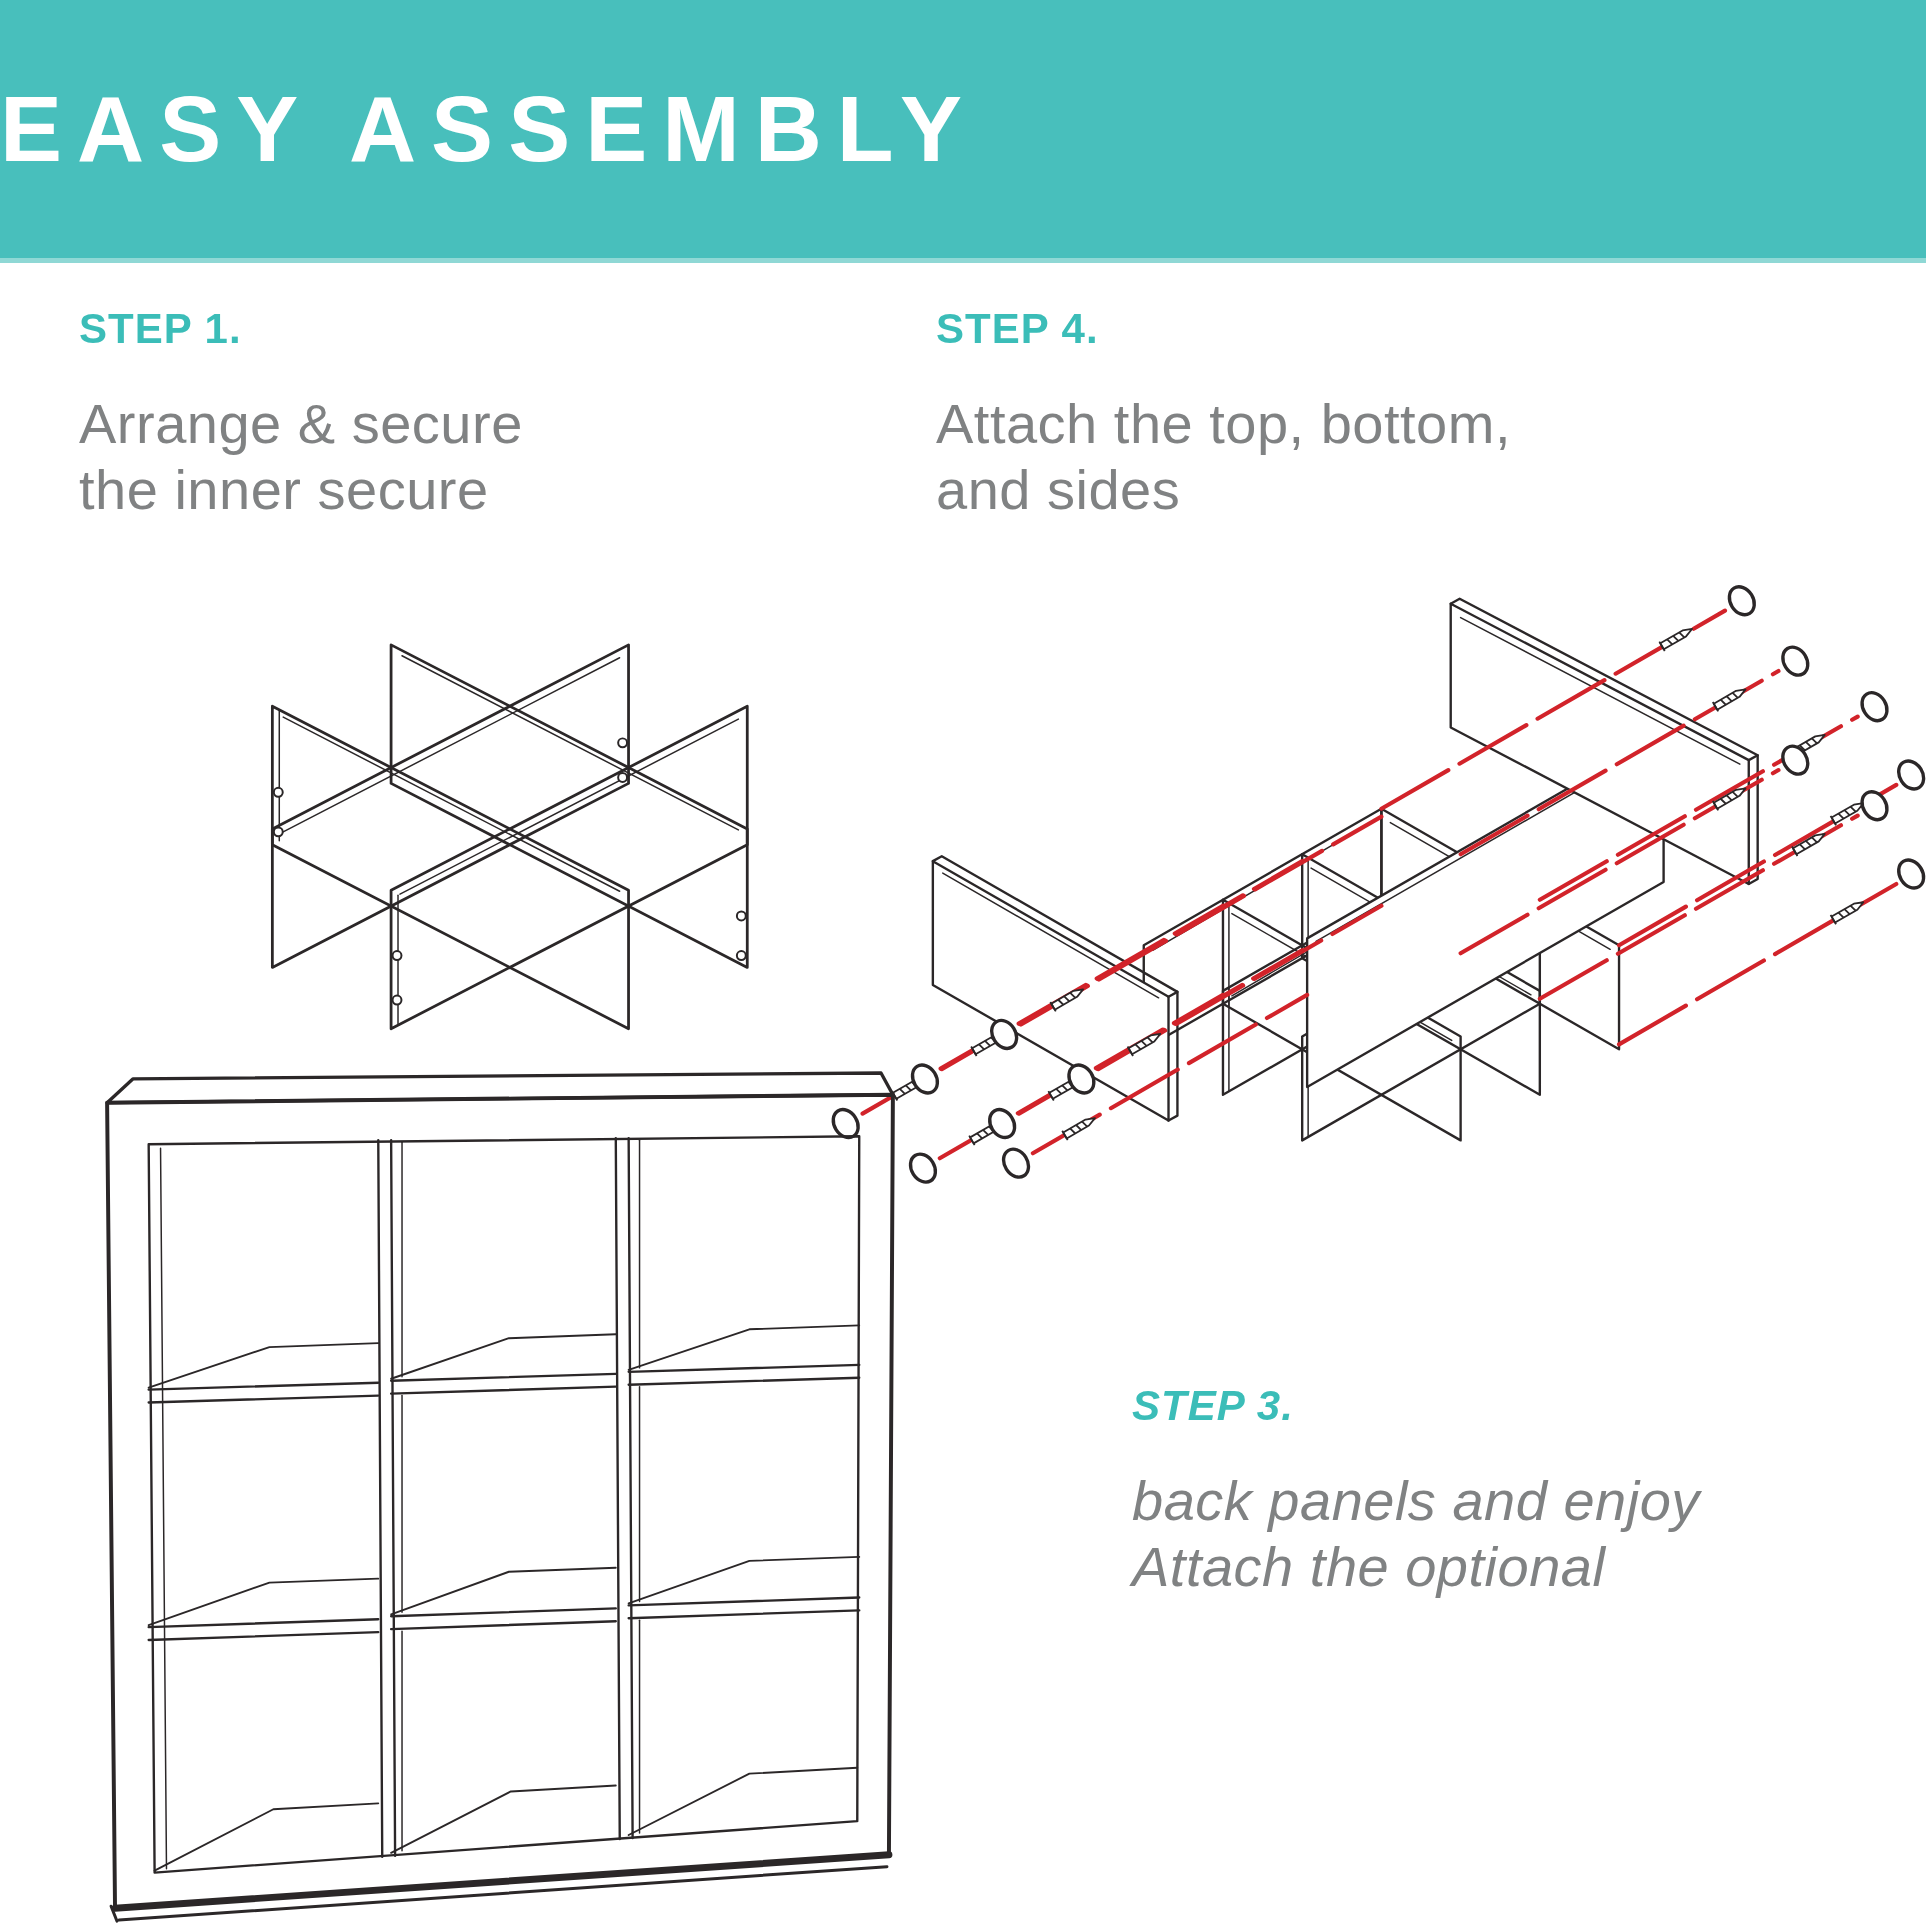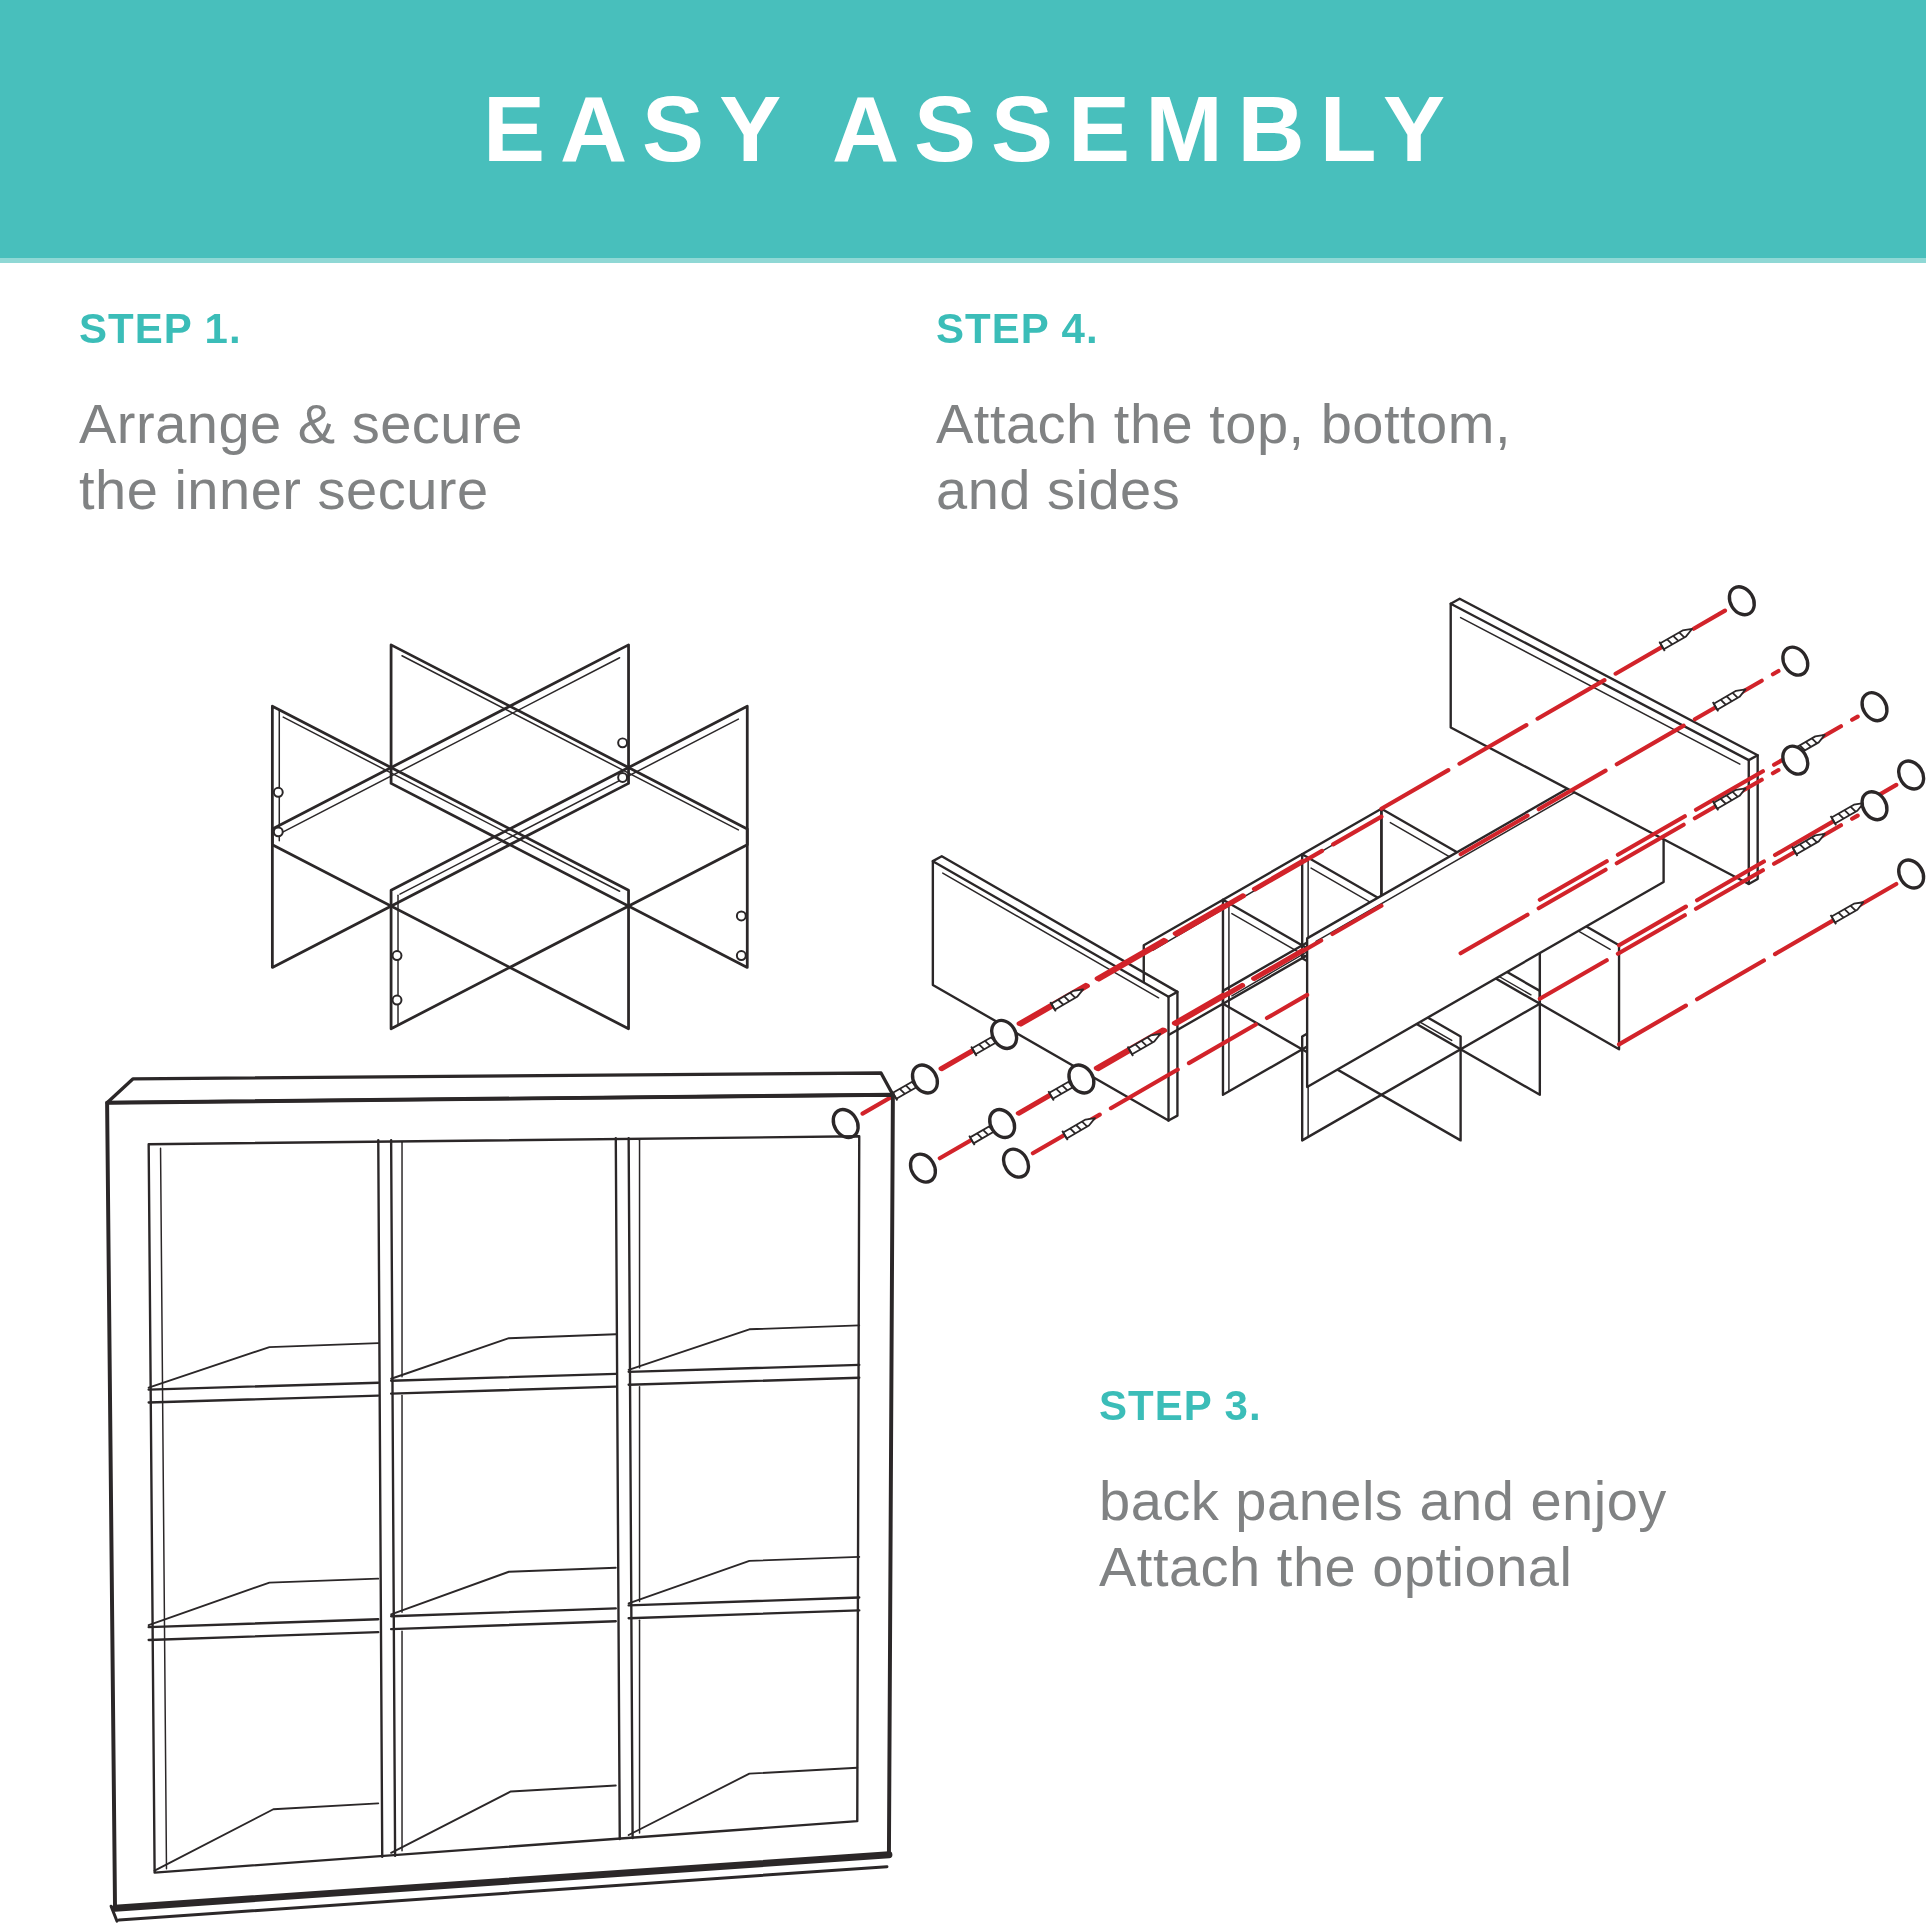--- a/index.html
+++ b/index.html
@@ -4,31 +4,31 @@
 <style>
   :root{
     --banner-teal:#48BFBC; --banner-edge:#8FD8D5; --step-teal:#3BBDB8;
     --body-gray:#808283; --line-black:#2B2728; --screw-red:#D2232A;
   }
   *{margin:0;padding:0;box-sizing:border-box;}
   html,body{width:1927px;height:1927px;overflow:hidden;}
   body{position:relative;background:#fff;font-family:"Liberation Sans",sans-serif;}
 
   .banner{position:absolute;left:0;top:0;width:1927px;height:263px;
-          background:var(--banner-teal);display:flex;align-items:center;justify-content:center;
-          border-bottom:5px solid var(--banner-edge);padding-left:16px;}
+          background:var(--banner-teal);display:flex;align-items:center;
+          border-bottom:5px solid var(--banner-edge);}
   .banner h1{color:#fff;font-size:93px;font-weight:700;letter-spacing:15px;white-space:nowrap;}
 
   .step{position:absolute;}
   .step h2{font-size:42px;font-weight:700;color:var(--step-teal);letter-spacing:1px;}
   .step .desc{margin-top:38px;font-size:56px;line-height:66px;color:var(--body-gray);
               font-weight:400;letter-spacing:0.5px;}
   #step1{left:79px;top:305px;}
   #step2{left:936px;top:305px;}
-  #step3{left:1099px;top:1382px;}
+  #step3{left:1132px;top:1382px;font-style:italic;}
 
   .diag{position:absolute;}
   #diagram1{left:119px;top:505px;width:653px;height:535px;}
   #diagram2{left:817px;top:465px;width:1109px;height:723px;}
   #diagram3{left:89px;top:1069px;width:822px;height:861px;}
 
   svg .ln{stroke:var(--line-black);fill:none;stroke-linejoin:round;stroke-linecap:round;}
   svg .panel{stroke:var(--line-black);fill:#fff;stroke-linejoin:round;}
   svg .thin{stroke-width:1.5;}
   svg .red{stroke:var(--screw-red);fill:none;stroke-width:4.2;stroke-linecap:round;stroke-dasharray:78 13;}

